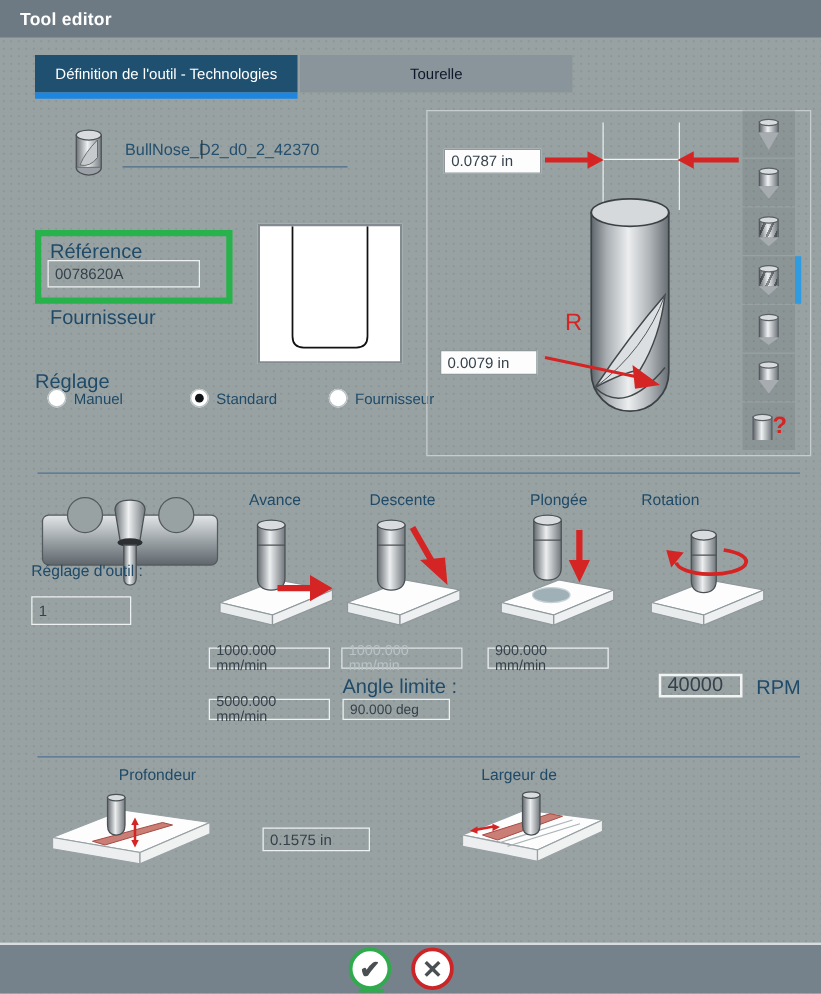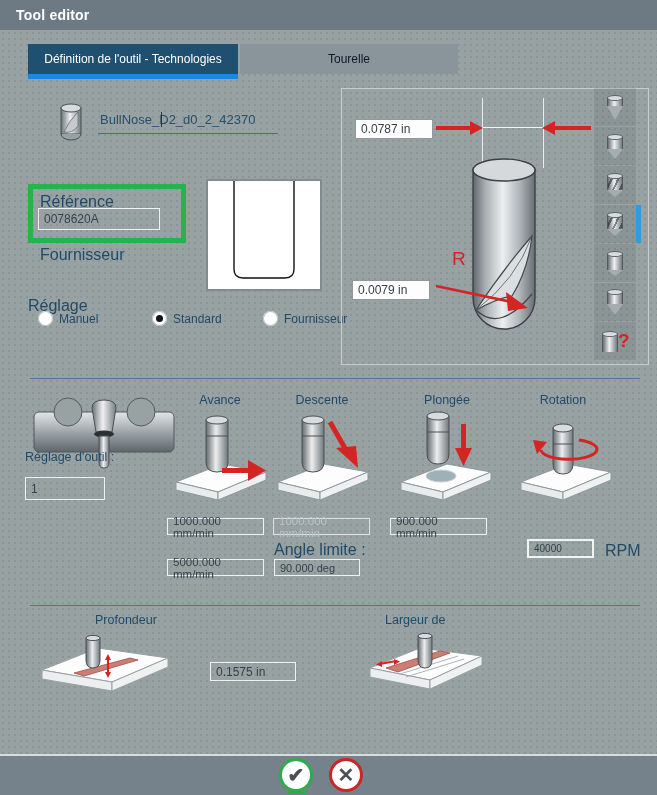--- a/index.html
+++ b/index.html
@@ -61,21 +61,21 @@
   .bit .cap{width:16px;height:6px;border-radius:50%;background:#d9dcde;border:1px solid #5a6165;box-sizing:border-box;margin-bottom:-4px;position:relative;z-index:2;}
   .bit .body{width:16px;background:linear-gradient(90deg,#696f74,#eff1f2 45%,#747b80);border-left:1px solid #54595d;border-right:1px solid #54595d;box-sizing:border-box;}
   .bit .body.twist{background:linear-gradient(90deg,#696f74,#eff1f2 45%,#747b80),
      repeating-linear-gradient(115deg, transparent 0 4px, rgba(40,45,48,.5) 4px 6px);background-blend-mode:multiply;}
   .bit .tip{width:0;height:0;border-left:8px solid transparent;border-right:8px solid transparent;}
   .qmark{color:#d42423;font-size:19px;font-weight:bold;}
 
   .divider{left:30px;width:610px;height:1px;background:#4f7392;}
 
   .sec-label{color:#1f4a68;font-size:12.5px;}
-  .rpm-field{border:2px solid #f2f4f4;background:transparent;color:#35414b;font-size:10px;display:flex;align-items:center;padding:0 5px;box-sizing:border-box;}
+  .rpm-field{border:2px solid #f2f4f4;background:transparent;color:#35414b;font-size:16px;display:flex;align-items:center;padding:0 5px;box-sizing:border-box;}
 
   
   .footer{left:0;top:754px;width:657px;height:41px;background:#75828b;border-top:2px solid #d8dcde;box-sizing:border-box;}
   .roundbtn{width:34px;height:34px;border-radius:50%;background:#fff;display:flex;align-items:center;justify-content:center;
             font-size:20px;font-weight:bold;color:#4a4f54;box-sizing:border-box;}
   .btn-ok{border:3px solid #2faa4c;}
   .btn-cancel{border:3px solid #cc2527;}
   .ok-dash{left:287px;top:791px;width:20px;height:3px;background:#2faa4c;}
 </style>
 </head>
@@ -259,21 +259,21 @@
   </svg>
 
   <div class="abs sec-label" style="left:25px;top:450px">Réglage d'outil :</div>
   <div class="abs field" style="left:25px;top:477px;width:80px;height:23px">
     <span>1</span>
   </div>
 
   <div class="abs sec-label" style="left:170px;top:393px;width:100px;text-align:center">Avance</div>
   <div class="abs sec-label" style="left:272px;top:393px;width:100px;text-align:center">Descente</div>
   <div class="abs sec-label" style="left:397px;top:393px;width:100px;text-align:center">Plongée</div>
-  <div class="abs sec-label" style="left:513px;top:393px;width:100px;text-align:center">Rotation</div>
+  <div class="abs sec-label" style="left:513px;top:393px;width:100px;">Rotation</div>
 
   <svg class="abs" style="left:170px;top:406px" width="100" height="104" viewBox="0 0 100 104">
     <defs>
         <linearGradient id="gA" x1="0" x2="1">
           <stop offset="0" stop-color="#63696e"></stop>
           <stop offset=".45" stop-color="#eceeef"></stop>
           <stop offset="1" stop-color="#70777c"></stop>
         </linearGradient>
       </defs>
     <polygon points="6,76 52,58 96,66 48,86" fill="#fdfdfd" stroke="#8f999c"></polygon>

